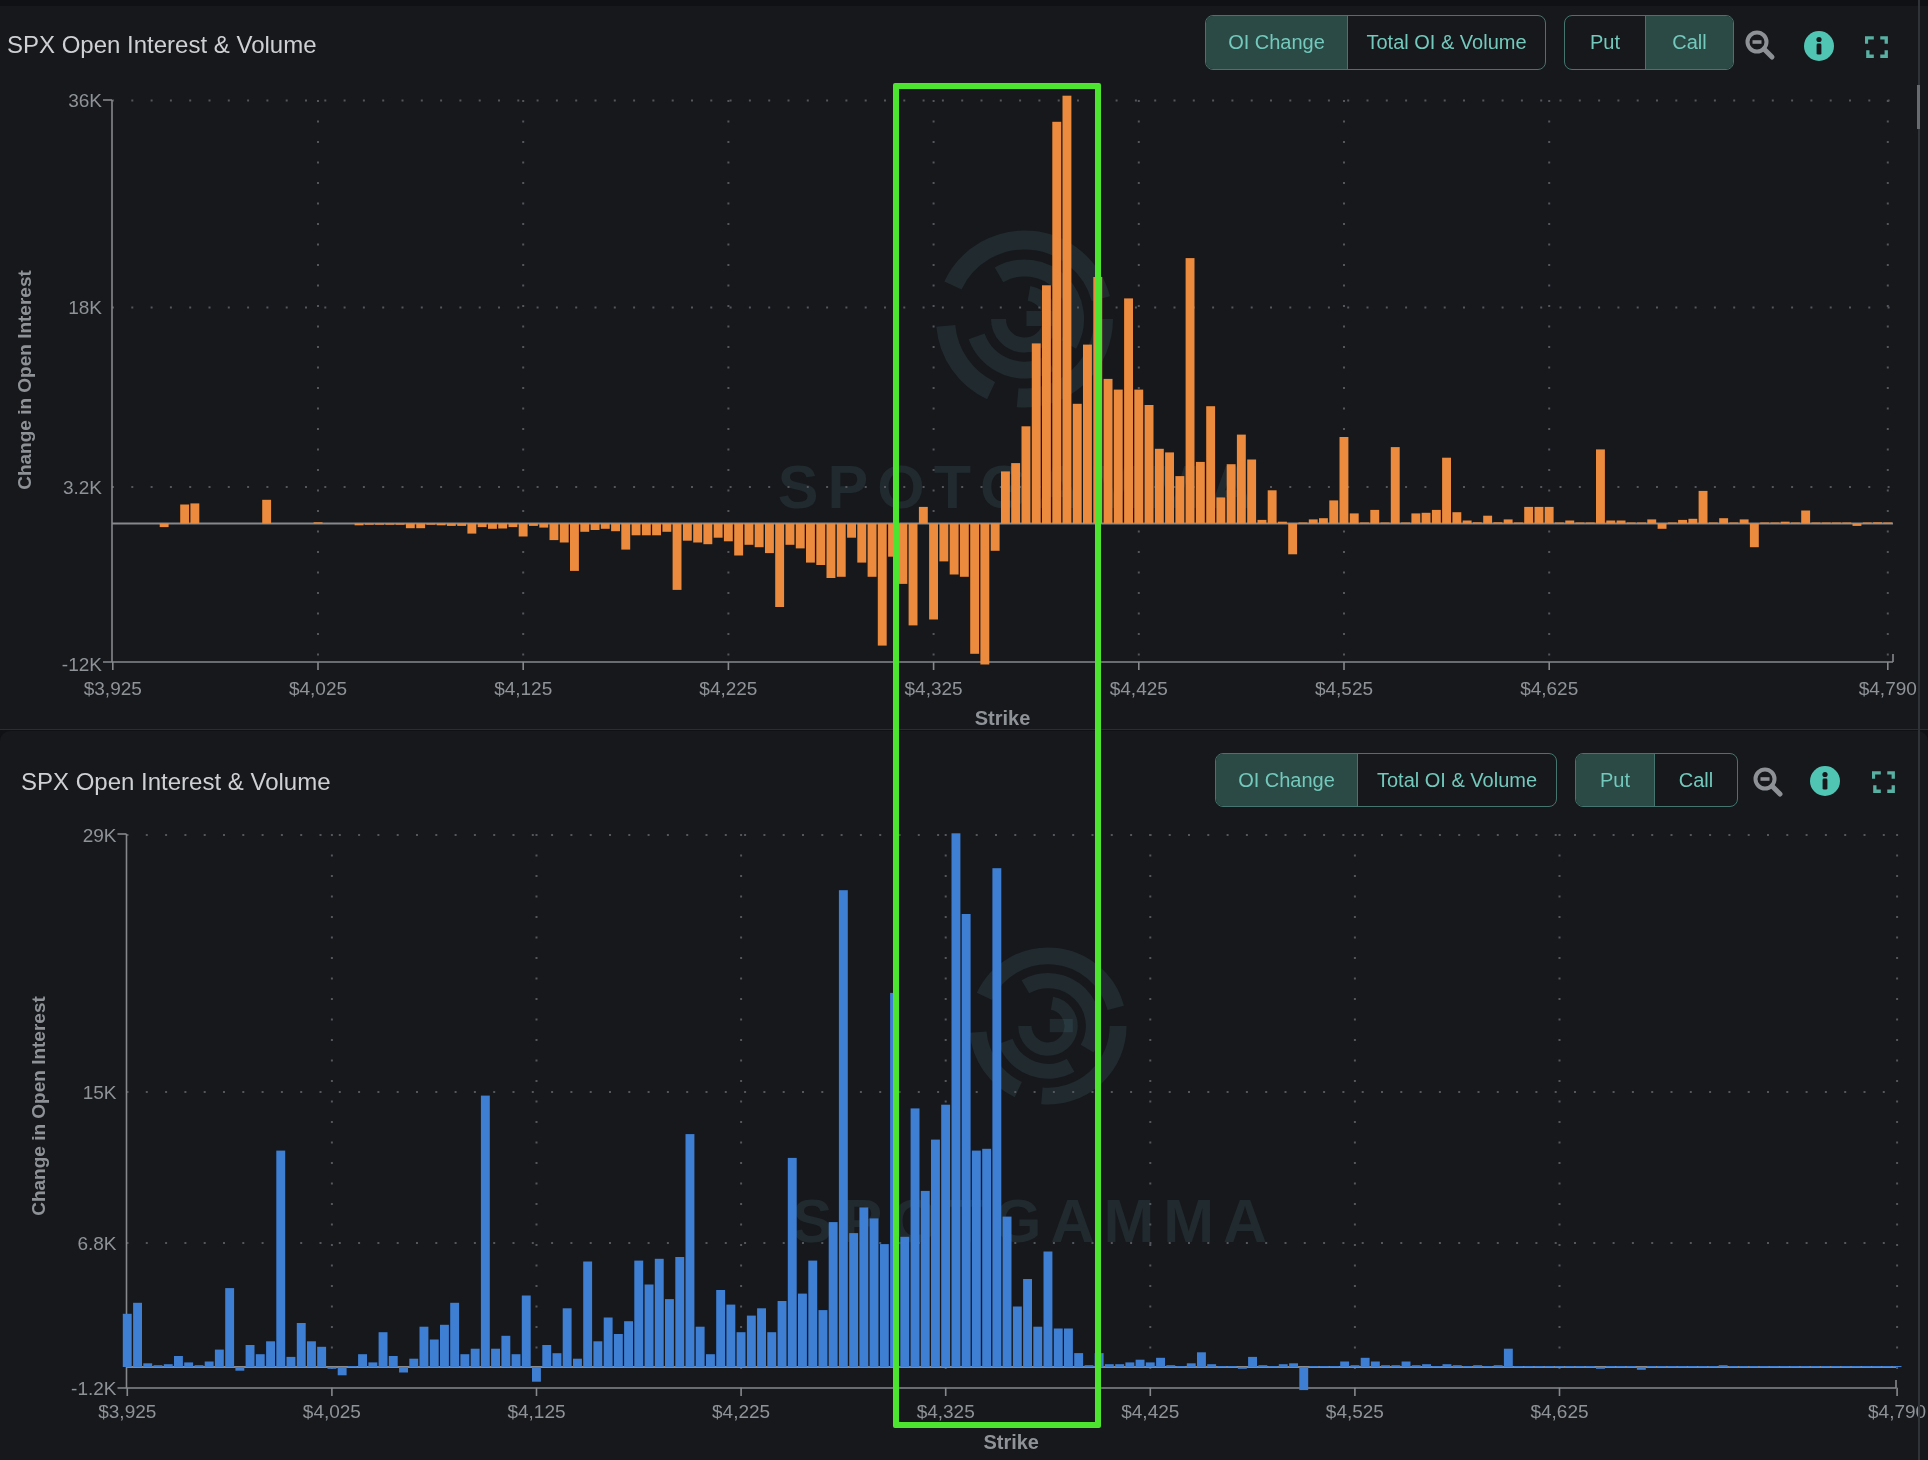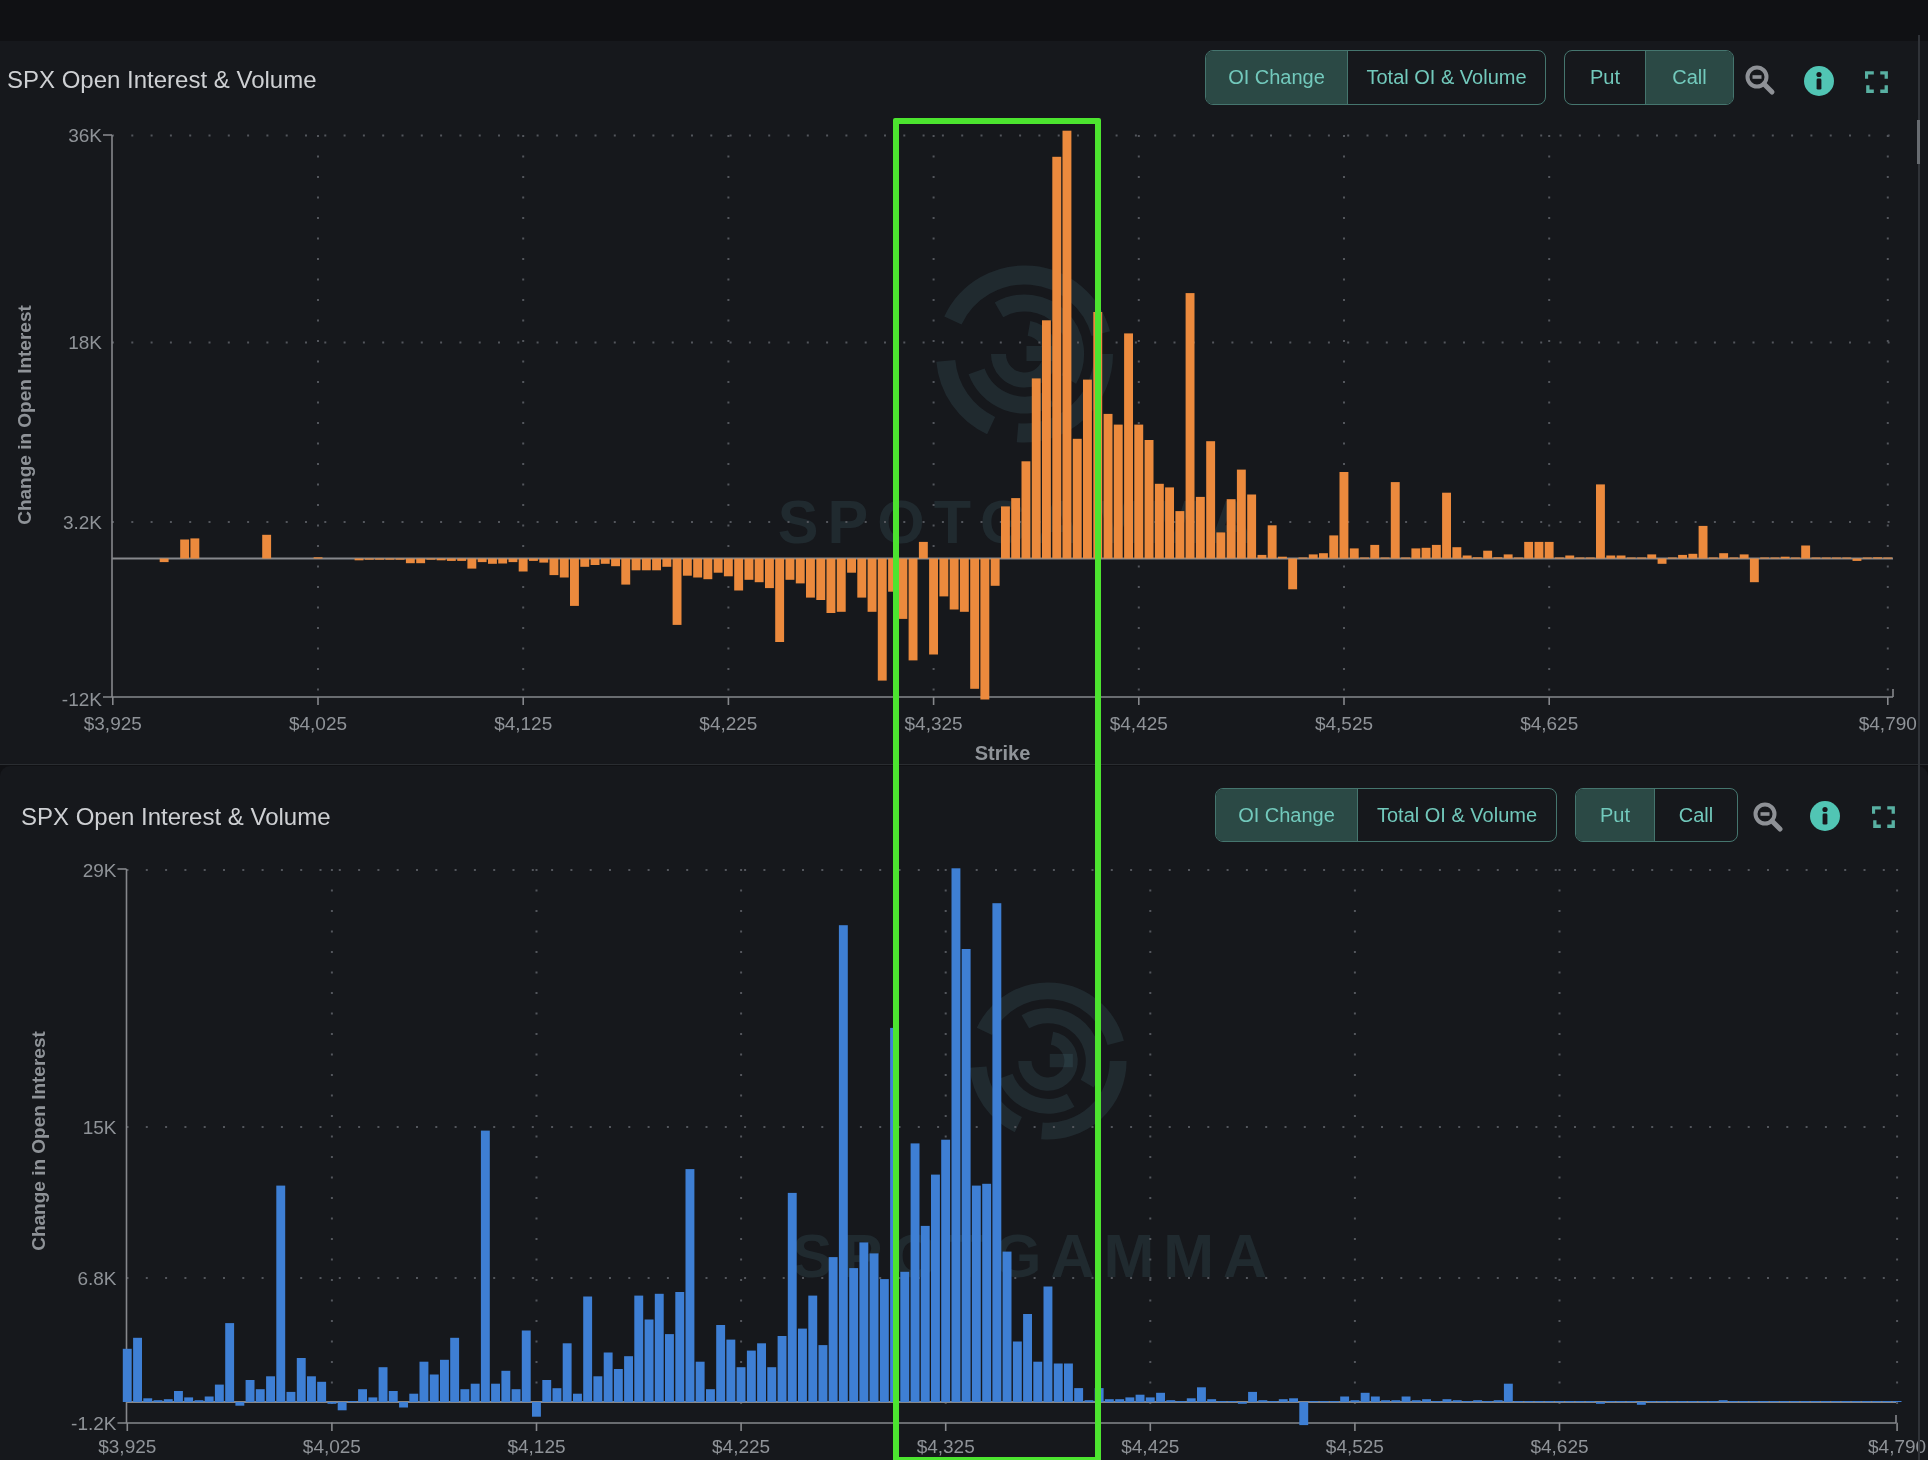--- a/index.html
+++ b/index.html
@@ -1,17 +1,17 @@
 <!DOCTYPE html>
 <html><head><meta charset="utf-8"><style>
 *{margin:0;padding:0;}
 body{width:1928px;height:1460px;background:#101114;font-family:"Liberation Sans",sans-serif;overflow:hidden;}
 .panel{position:absolute;left:0;background:#16181c;width:1928px;}
 </style></head><body>
-<div style="position:relative;width:1928px;height:1128px;margin-top:35px;">
+<div style="position:relative;width:1928px;height:1128px;">
 <div class="panel" style="top:6px;height:723px;"></div>
 <div class="panel" style="top:731px;height:729px;border-radius:10px 10px 0 0;"></div>
 <div style="position:absolute;left:0;top:729px;width:1928px;height:1px;background:#2a2d31;"></div>
 <div style="position:absolute;left:7px;top:31px;font-size:24px;color:#ced0d3;">SPX Open Interest &amp; Volume</div>
 <div style="position:absolute;left:21px;top:768px;font-size:24px;color:#ced0d3;">SPX Open Interest &amp; Volume</div>
 <svg style="position:absolute;left:0;top:0" width="1928" height="1460" font-family="Liberation Sans, sans-serif">
       <g stroke="rgba(84,138,148,0.16)" fill="none" transform="translate(1024.5,319) scale(1.0)">
         <g stroke-width="19">
           <path d="M -71.6 -33.4 A 79 79 0 0 1 76.3 -20.4"></path>
           <path d="M 79.0 0.0 A 79 79 0 0 1 -6.9 78.7"></path>

